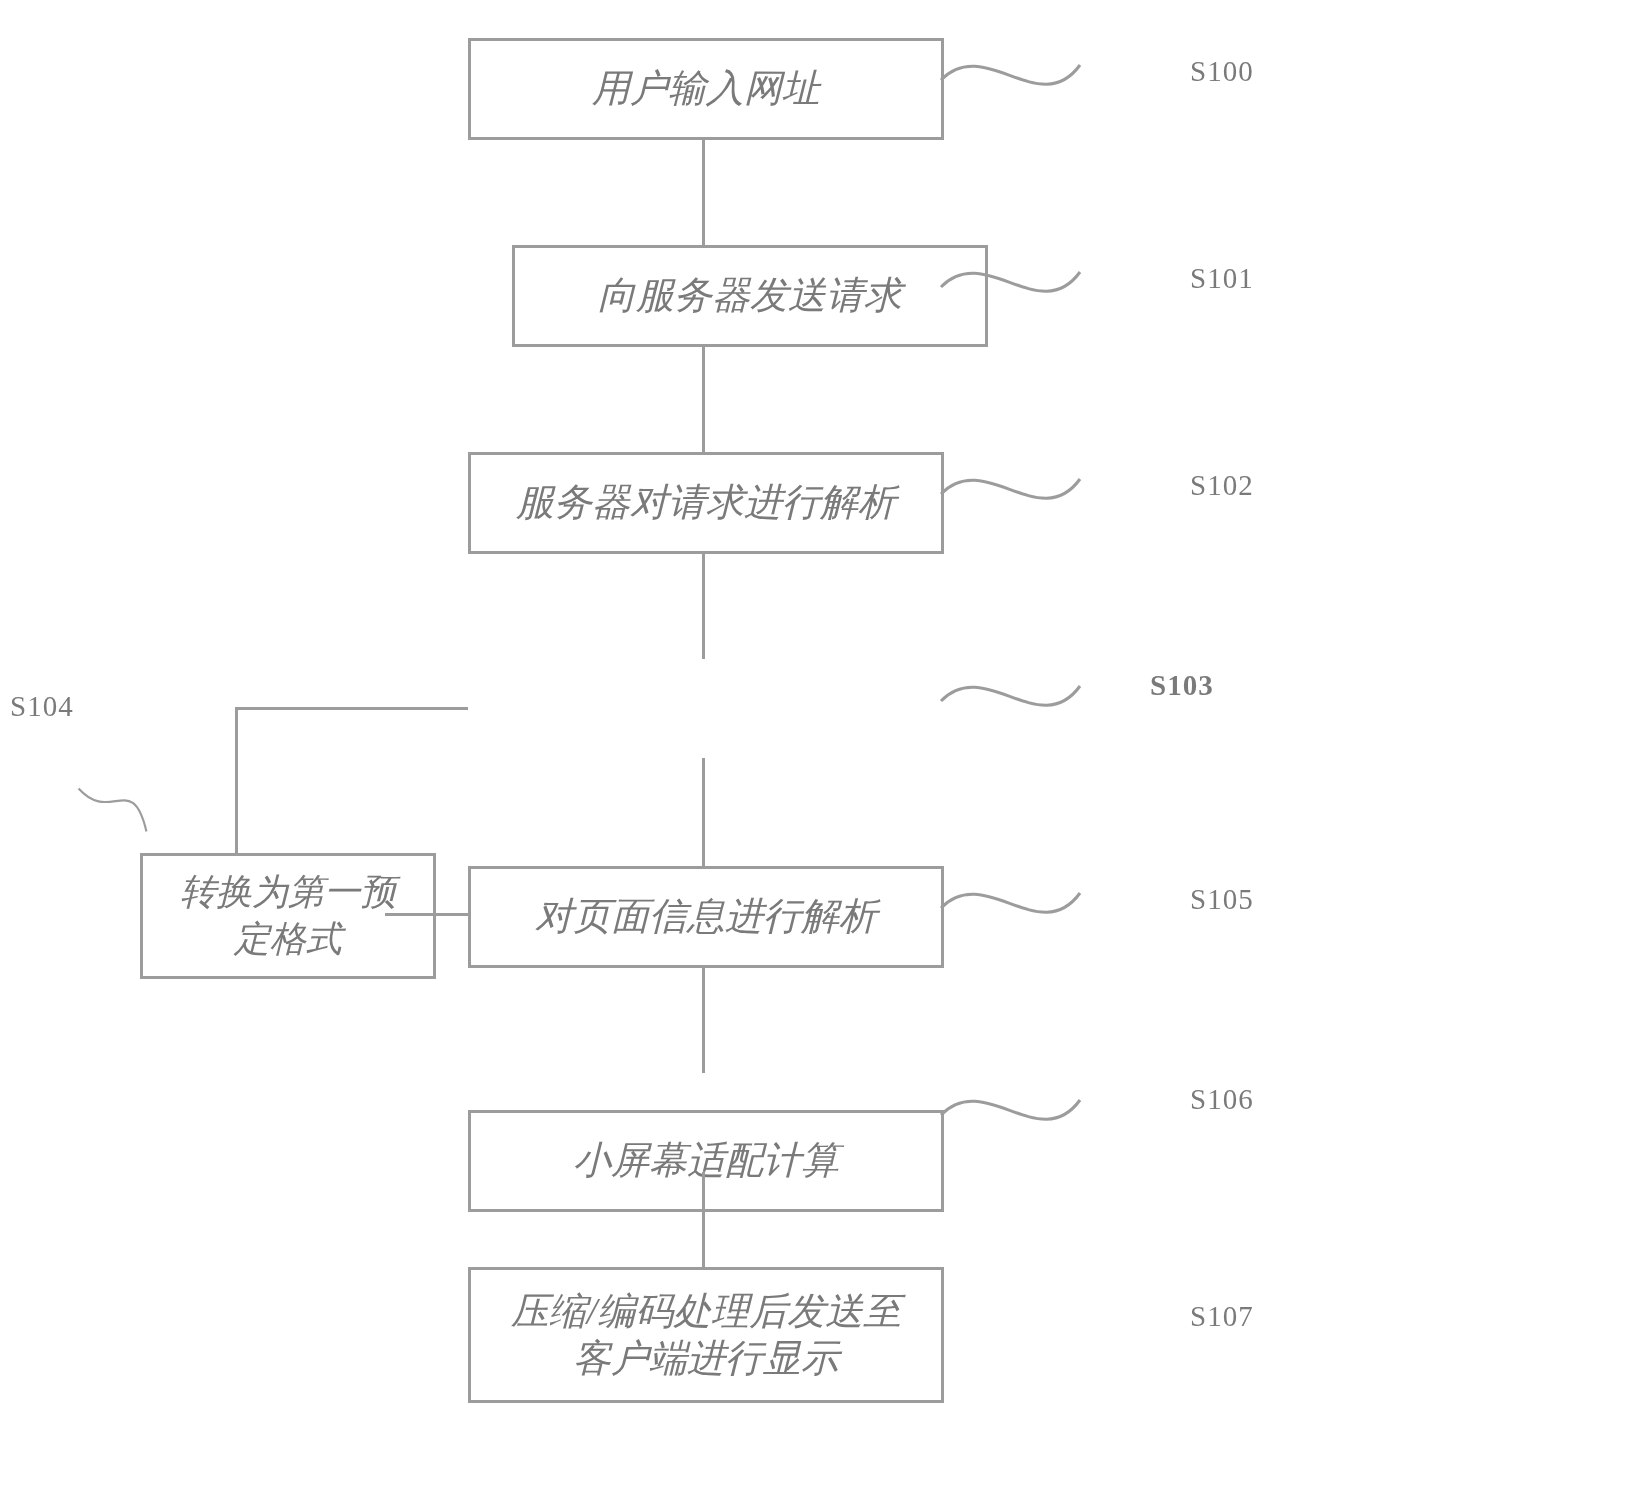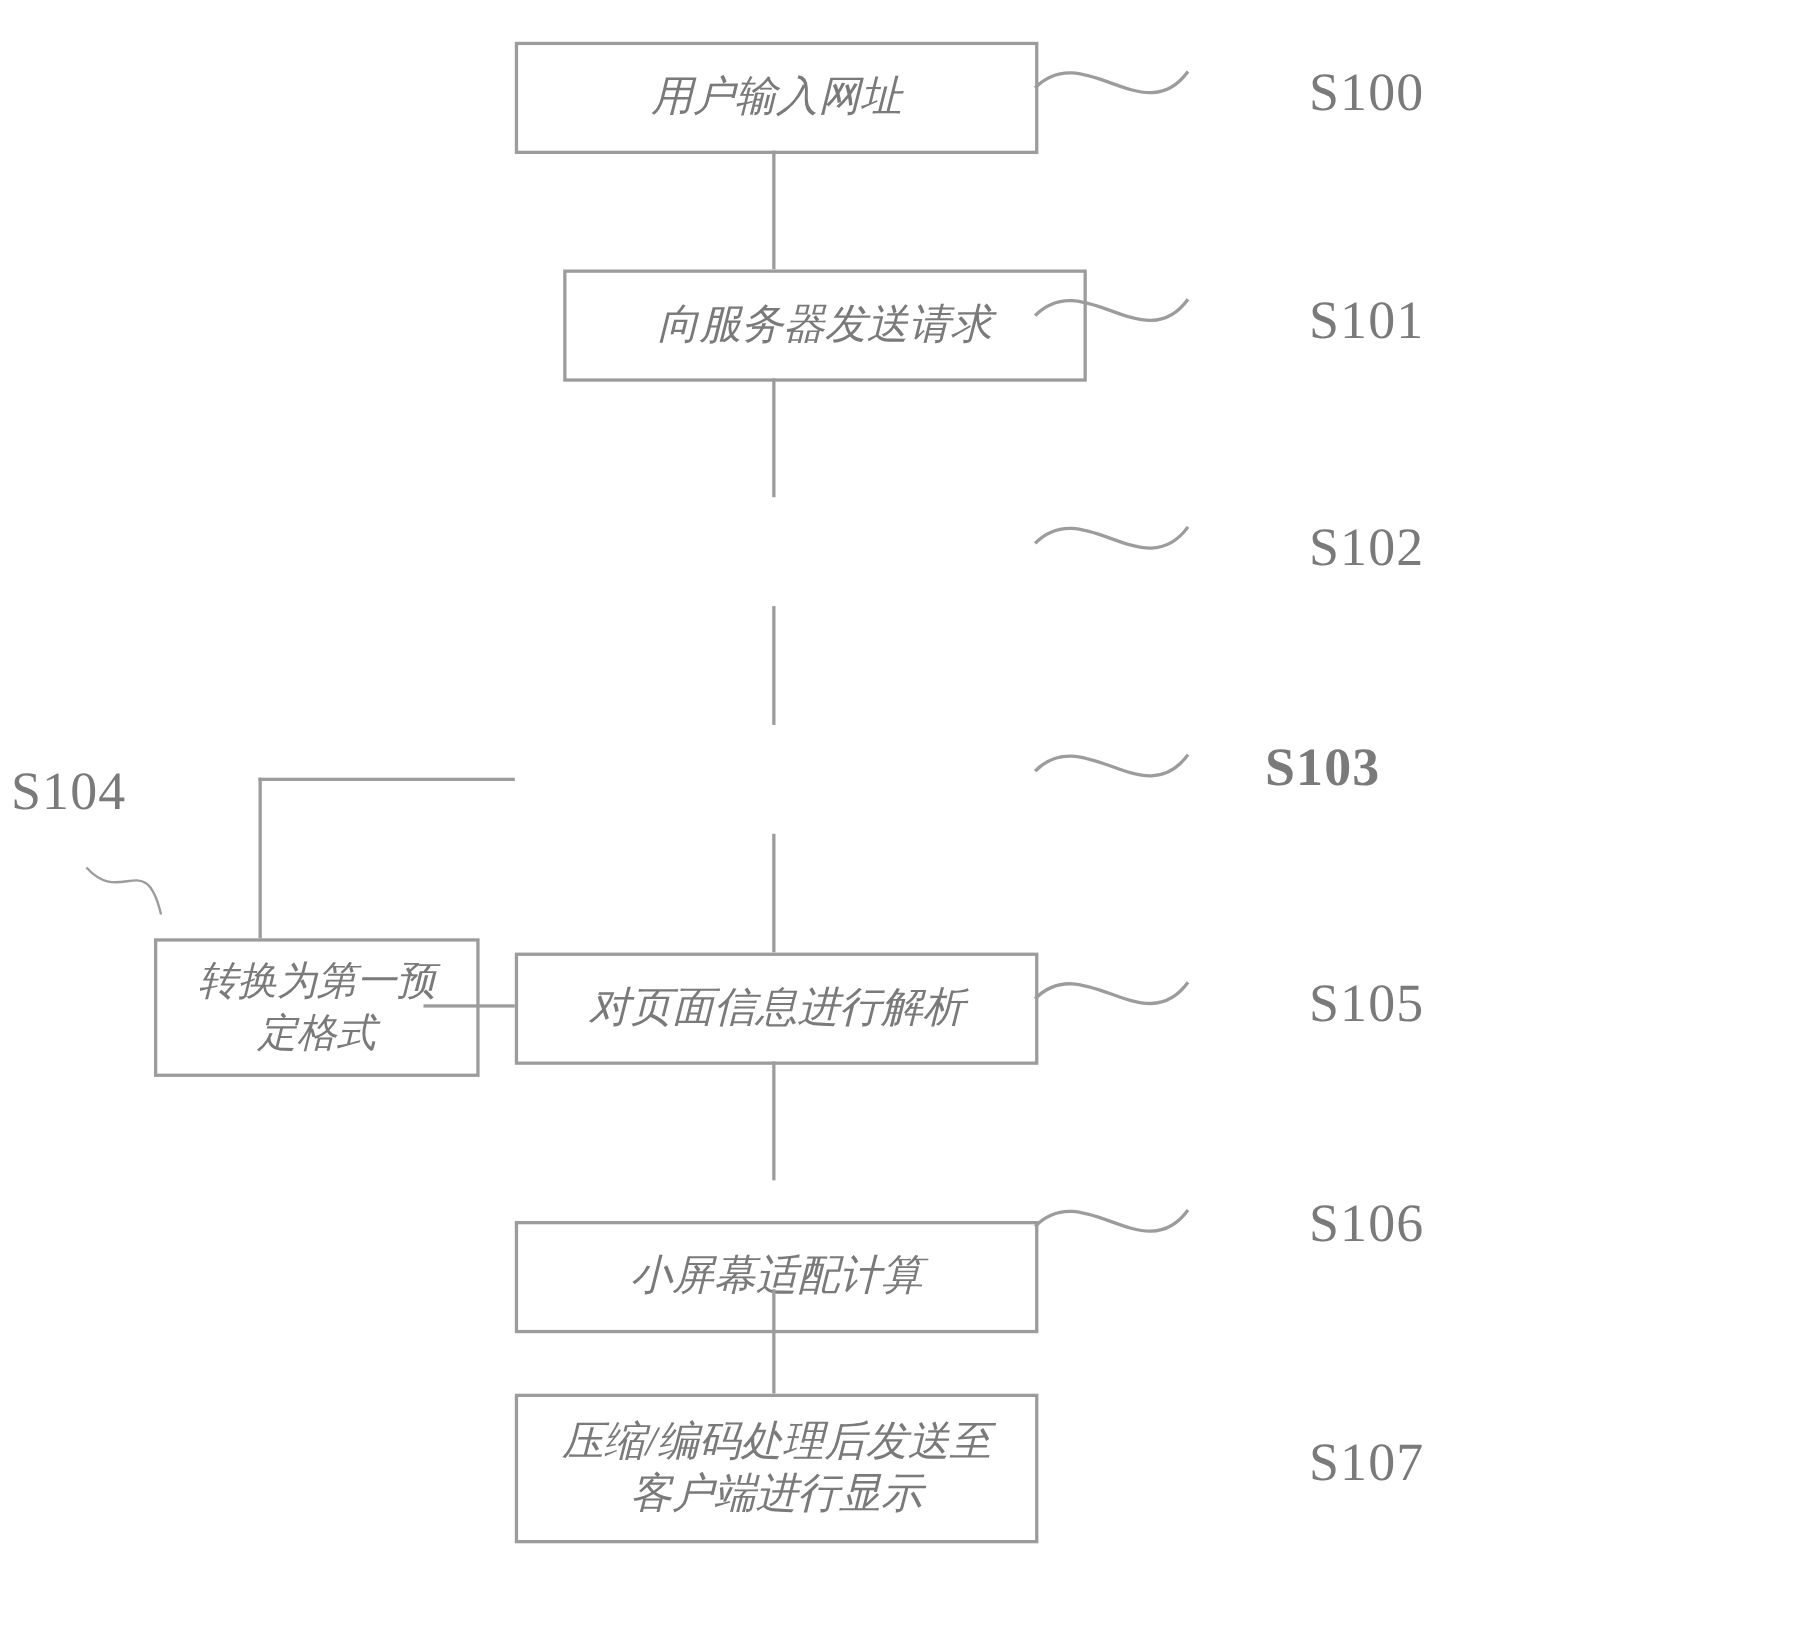--- a/index.html
+++ b/index.html
@@ -35,21 +35,21 @@
   }
   .side-box {
     width: 290px;
     height: 120px;
     font-size: 36px;
     line-height: 1.3;
   }
   .label {
     position: absolute;
     color: #7a7a7a;
-    font-size: 49px;
+    font-size: 29px;
     font-family: "Times New Roman", serif;
     letter-spacing: 1px;
   }
   .connector-v {
     position: absolute;
     width: 0;
     border-left: 3px solid #9c9c9c;
   }
   .connector-h {
     position: absolute;
@@ -81,20 +81,23 @@
   <div class="box main-box" style="left:468px; top:38px;">
     <span>用户输入网址</span>
   </div>
   <div class="connector-v" style="left:702px; top:137px; height:108px;"></div>
 
   <div class="box main-box" style="left:468px; top:245px;margin-left:44px;">
     <span>向服务器发送请求</span>
   </div>
   <div class="connector-v" style="left:702px; top:344px; height:108px;"></div>
 
+  <div class="box main-box" style="left:468px; top:452px;">
+    <span>服务器对请求进行解析</span>
+  </div>
   <div class="connector-v" style="left:702px; top:551px; height:108px;"></div>
 
   <div class="connector-v" style="left:702px; top:758px; height:108px;"></div>
 
   <div class="box main-box" style="left:468px; top:866px;">
     <span>对页面信息进行解析</span>
   </div>
   <div class="connector-v" style="left:702px; top:965px; height:108px;"></div>
 
   <div class="box main-box" style="left:468px; top:1073px;margin-top:37px;">

